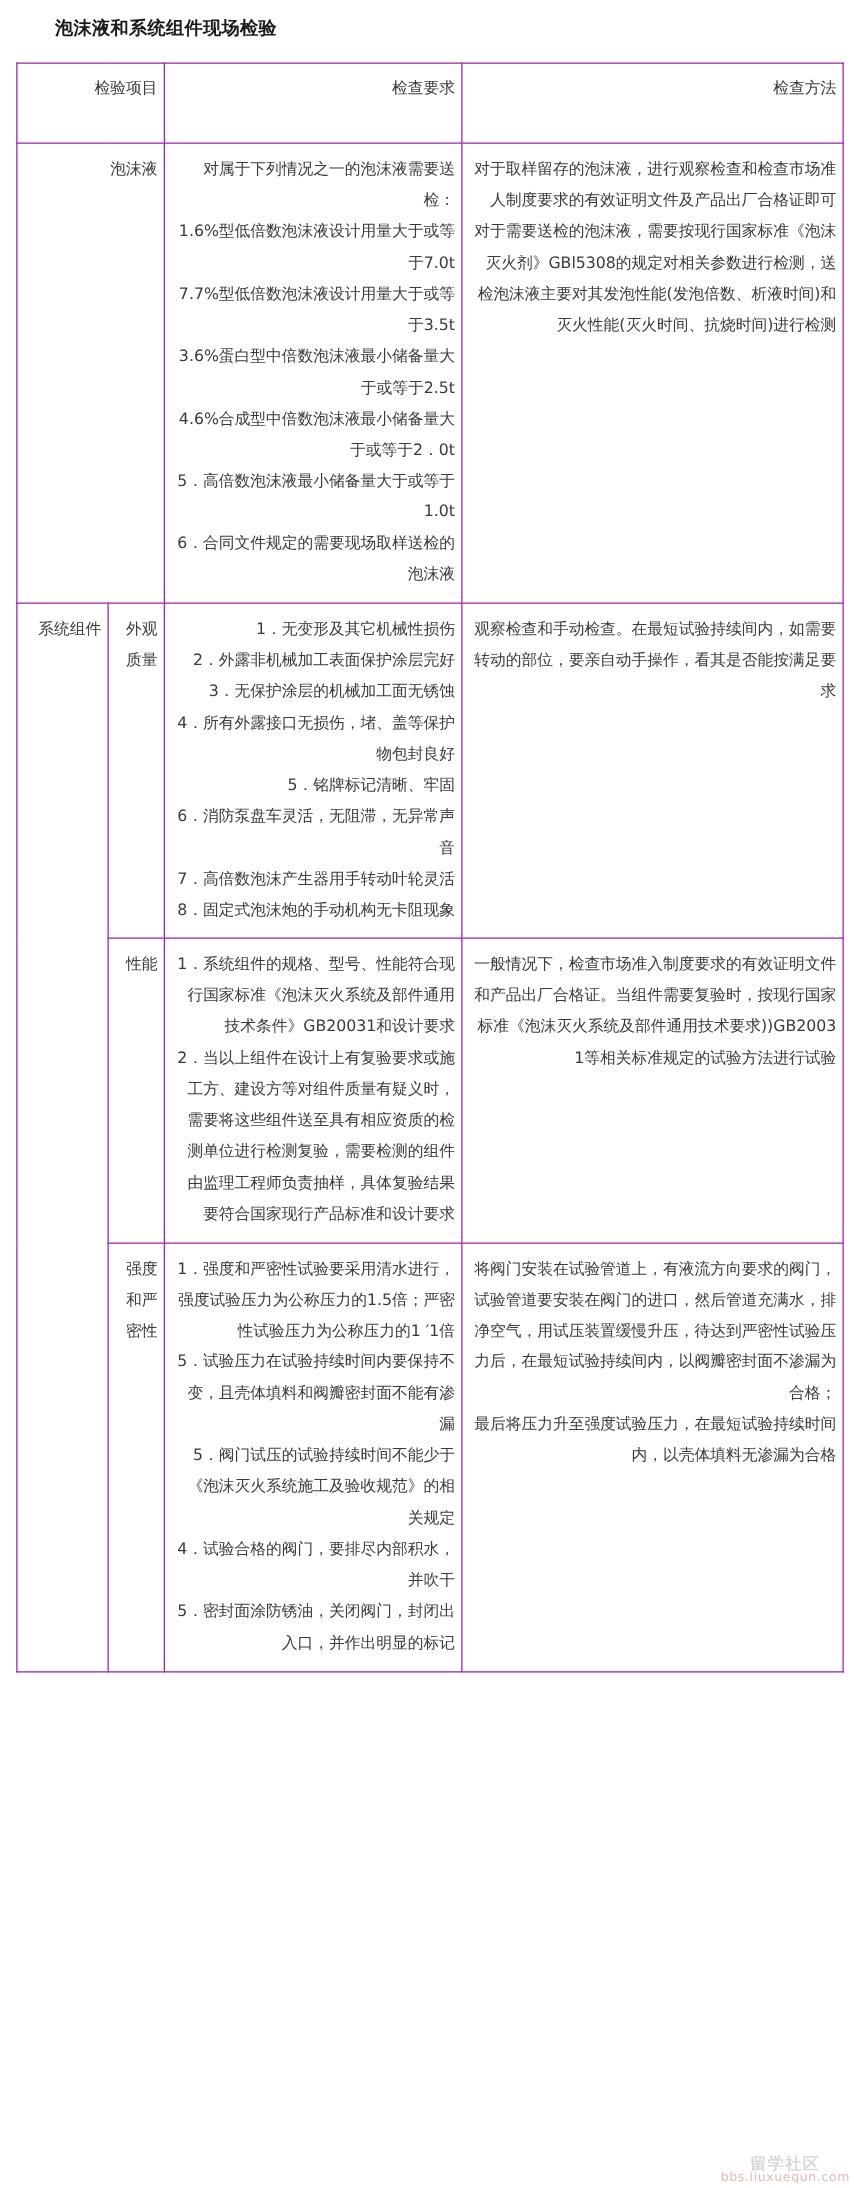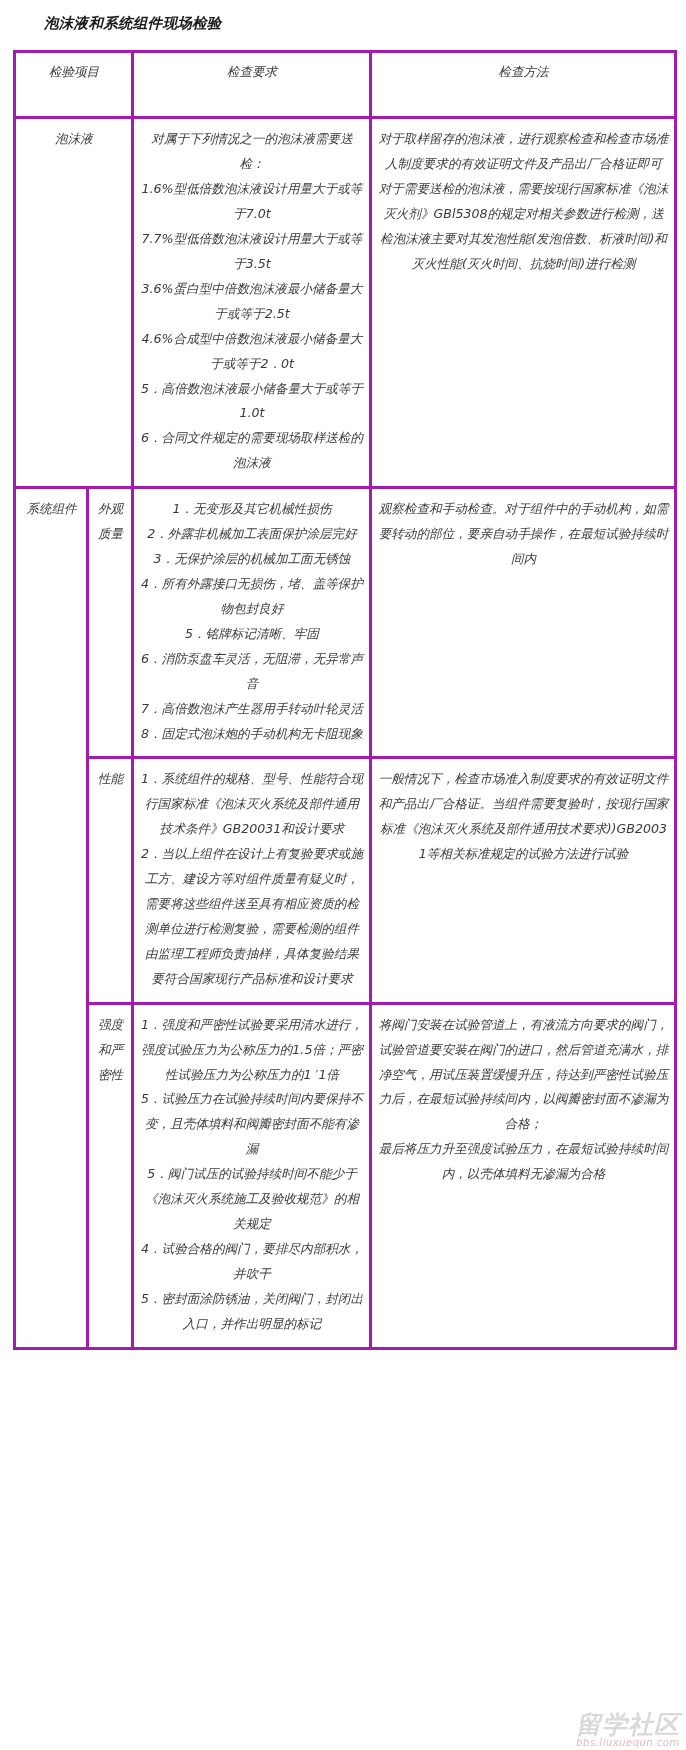--- a/index.html
+++ b/index.html
@@ -13,45 +13,44 @@
     font-family: "DejaVu Sans", "Liberation Sans", sans-serif;
     color: #2b2b2b;
     position: relative;
     overflow: hidden;
   }
   .page {
     position: relative;
     width: 686px;
     min-height: 1750px;
     box-sizing: border-box;
-    font-style: italic;
   }
   .doc-title {
     font-size: 14.5px;
     font-weight: bold;
     color: #1a1a1a;
     padding: 13px 0 0 44px;
     letter-spacing: 0.3px;
     line-height: 1.4;
   }
   table.insp-table {
     border-collapse: collapse;
     margin: 17px 0 0 13px;
     width: 661px;
     table-layout: fixed;
   }
   table.insp-table td,
   table.insp-table th {
-    border: 3px solid #a21caf;
+    border: 1px solid #a21caf;
     vertical-align: top;
     padding: 8px 5px 10px 6px;
     font-size: 12.6px;
     line-height: 1.98;
     font-weight: normal;
-    text-align: center;
+    text-align: right;
     color: #3a3a3a;
     word-break: break-all;
   }
   table.insp-table thead td {
     height: 46px;
     padding-top: 7px;
   }
   .col-item   { width: 73px; }
   .col-sub    { width: 45px; }
   .col-req    { width: 238px; }
@@ -62,21 +61,21 @@
   }
   .watermark {
     position: absolute;
     right: 6px;
     bottom: 2px;
     text-align: center;
     line-height: 1.05;
     user-select: none;
   }
   .watermark .wm-main {
-    font-size: 25px;
+    font-size: 13px;
     font-weight: bold;
     color: #d9d9d9;
     letter-spacing: 1px;
     display: block;
   }
   .watermark .wm-sub {
     font-size: 10px;
     color: #e8b9b9;
     letter-spacing: 0.5px;
     display: block;
@@ -130,21 +129,21 @@
           <p>1．无变形及其它机械性损伤</p>
           <p>2．外露非机械加工表面保护涂层完好</p>
           <p>3．无保护涂层的机械加工面无锈蚀</p>
           <p>4．所有外露接口无损伤，堵、盖等保护物包封良好</p>
           <p>5．铭牌标记清晰、牢固</p>
           <p>6．消防泵盘车灵活，无阻滞，无异常声音</p>
           <p>7．高倍数泡沫产生器用手转动叶轮灵活</p>
           <p>8．固定式泡沫炮的手动机构无卡阻现象</p>
         </td>
         <td class="cell-lines">
-          <p>观察检查和手动检查。对于组件中的手动机构，如需要转动的部位，要亲自动手操作，在最短试验持续时间内</p>
+          <p>观察检查和手动检查。在最短试验持续间内，如需要转动的部位，要亲自动手操作，看其是否能按满足要求</p>
         </td>
       </tr>
 
       <tr>
         <td>性能</td>
         <td class="cell-lines">
           <p>1．系统组件的规格、型号、性能符合现行国家标准《泡沫灭火系统及部件通用技术条件》GB20031和设计要求</p>
           <p>2．当以上组件在设计上有复验要求或施工方、建设方等对组件质量有疑义时，需要将这些组件送至具有相应资质的检测单位进行检测复验，需要检测的组件由监理工程师负责抽样，具体复验结果要符合国家现行产品标准和设计要求</p>
         </td>
         <td class="cell-lines">

